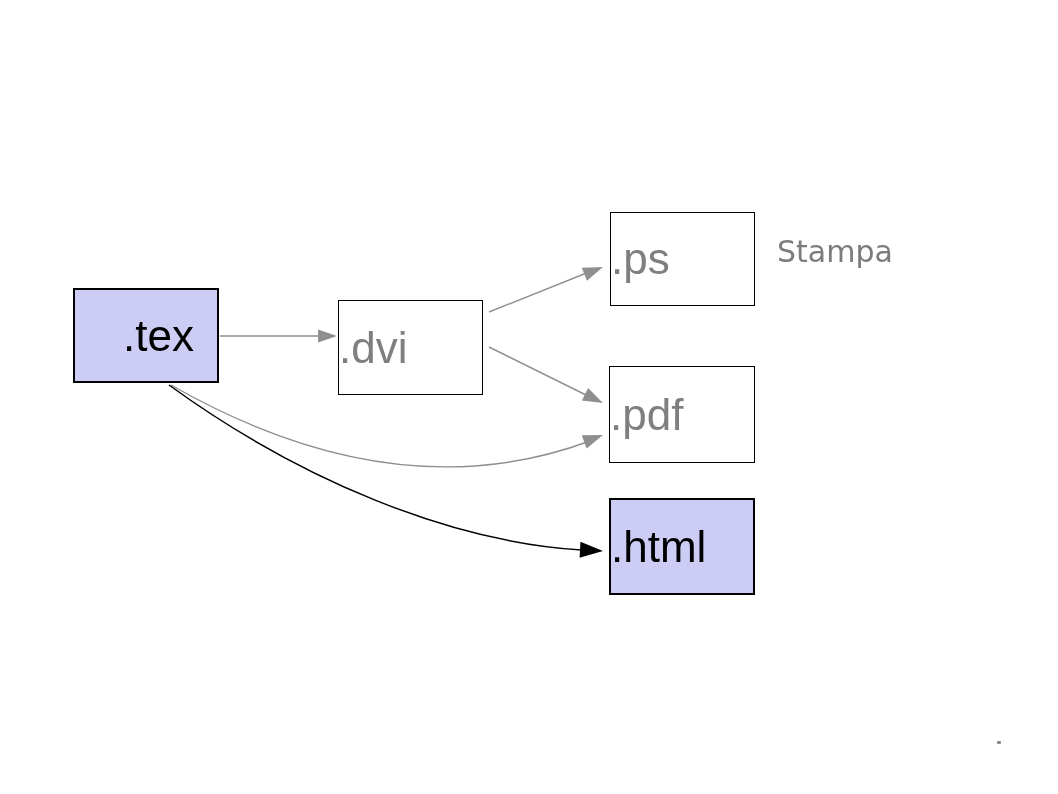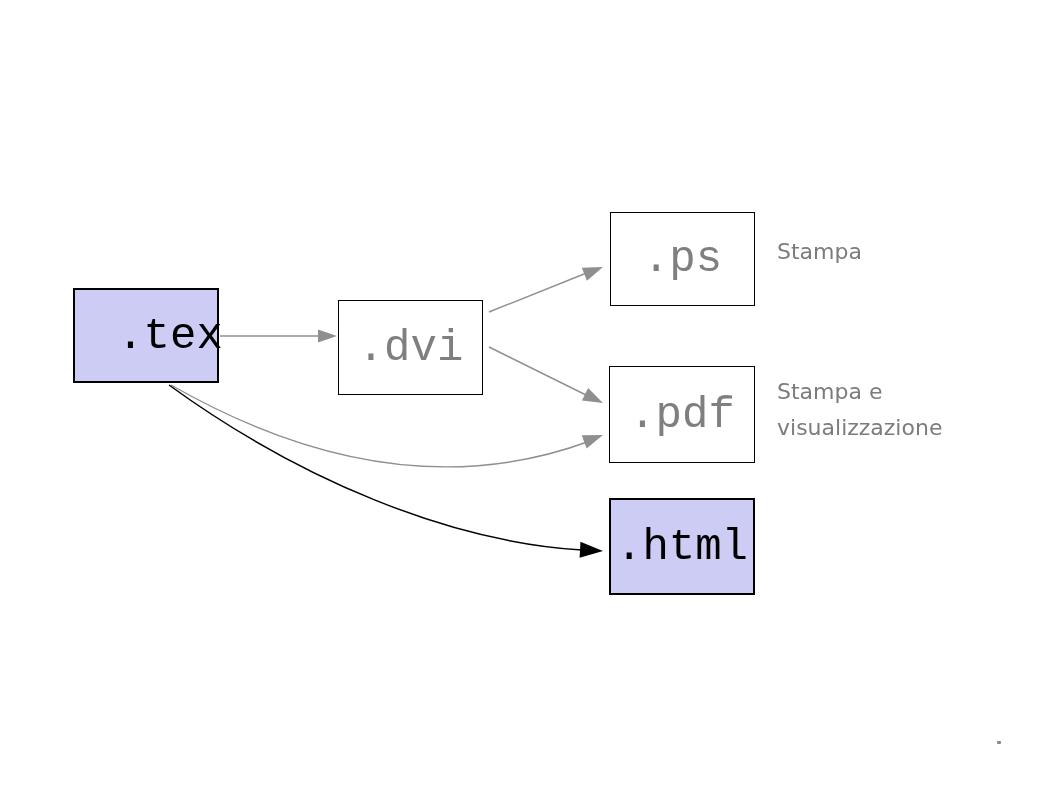--- a/index.html
+++ b/index.html
@@ -38,39 +38,39 @@
     fill: none;
   }
   .edge-black polygon {
     fill: var(--arrow-black, #000000);
     stroke: none;
   }
   .node {
     position: absolute;
     display: flex;
     align-items: center;
-    justify-content: center;
-    font-family: Liberation Mono, monospace;
+    justify-content: flex-start;
+    font-family: Liberation Sans, sans-serif;
     font-size: 44px;
     box-sizing: border-box;
     white-space: nowrap;
   }
   .node.lavender {
     background: var(--node-fill, #ccccf5);
     border: 2px solid var(--node-border, #000000);
     color: #000000;
   }
   .node.plain {
     background: #ffffff;
     border: 1.5px solid var(--node-border, #000000);
     color: var(--muted-text, #7f7f7f);
   }
   .annotation {
     position: absolute;
-    font-size: 22px;
+    font-size: 30px;
     line-height: 36px;
     color: var(--label-text, #7c7c7c);
   }
   .annotation.wrap {
     width: 252px;
   }
   .stray-dot {
     position: absolute;
     left: 997px;
     top: 741px;
@@ -125,19 +125,16 @@
   </div>
 
   <div class="node plain" style="left:609px; top:366px; width:146px; height:97px;">
     <span>.pdf</span>
   </div>
 
   <div class="annotation" style="left:777px; top:234px;">
     <span>Stampa</span>
   </div>
 
-  <div class="annotation wrap" style="left:777px; top:374px;">
-    <span>Stampa e visualizzazione</span>
-  </div>
 
   <div class="stray-dot"></div>
 
 </div>
 
 </body></html>

